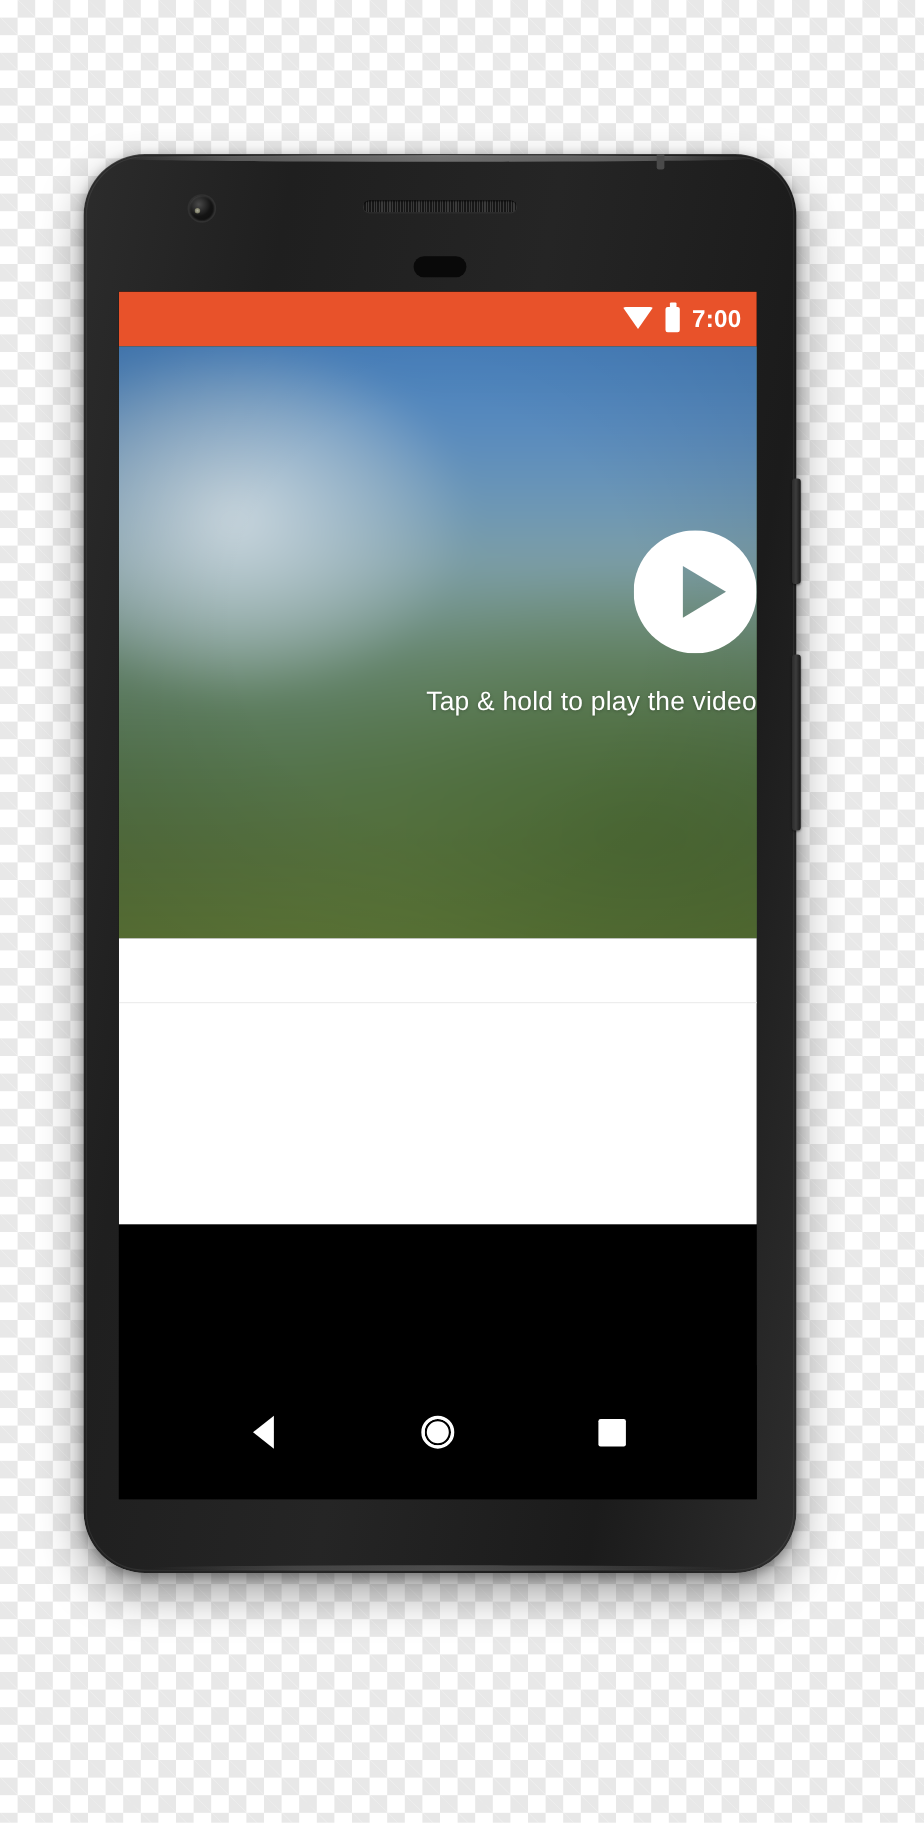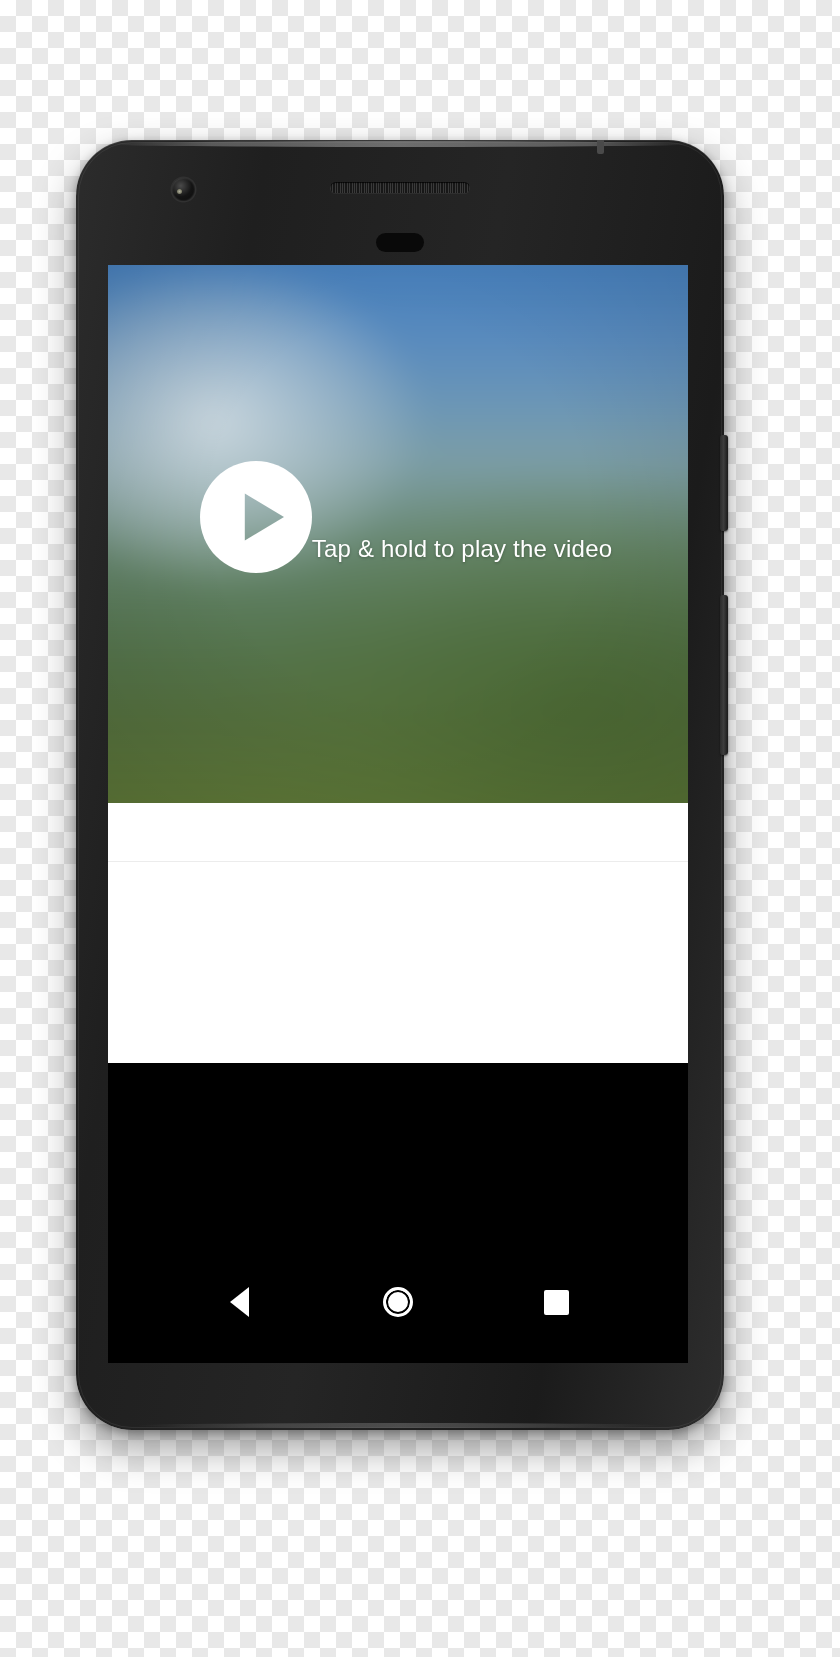--- a/index.html
+++ b/index.html
@@ -274,22 +274,22 @@
   }
   .video-vignette {
     position: absolute;
     inset: 0;
     background: radial-gradient(ellipse at 50% 45%, rgba(0,0,0,0) 45%, rgba(0,0,0,0.10) 100%);
   }
   .video-overlay {
     position: absolute;
     inset: 0;
     display: flex;
-    flex-direction: row;
-    align-items: center;
+    flex-direction: column;
+    align-items: flex-end;
     justify-content: center;
     margin-left: 16px;
   }
   .play-button {
     width: 112px;
     height: 112px;
     margin-top: -34px;
     display: block;
   }
   .video-caption {
@@ -368,20 +368,27 @@
 
     <div class="front-camera"></div>
     <div class="earpiece"></div>
     <div class="sensor-pill"></div>
 
     <div class="btn-power"></div>
     <div class="btn-volume"></div>
 
     <div class="screen">
 
+      <div class="status-bar" style="background:#E8522A;">
+        <div class="status-icons">
+          <span class="wifi-icon"></span>
+          <span class="battery-icon"></span>
+          <span class="clock">7:00</span>
+        </div>
+      </div>
 
 
       <div class="video-area">
         <div class="video-bg"></div>
         <div class="video-vignette"></div>
         <div class="video-overlay">
           <svg class="play-button" viewBox="0 0 100 100">
             <defs>
               <mask id="playmask">
                 <rect x="0" y="0" width="100" height="100" fill="black"></rect>

